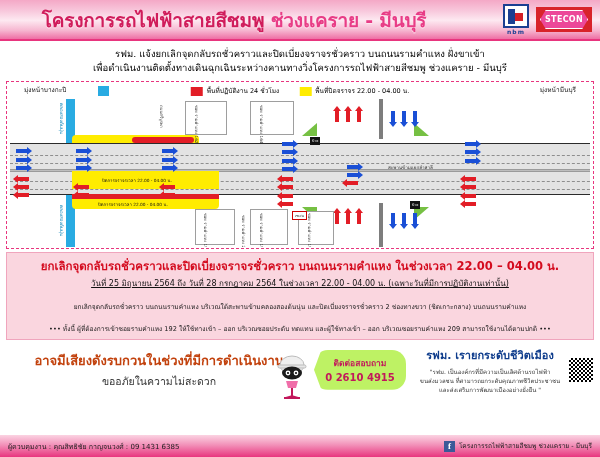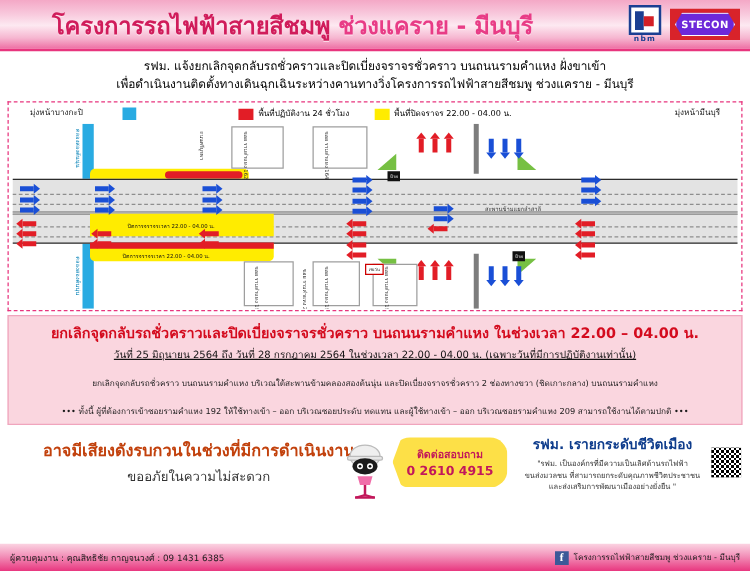--- a/index.html
+++ b/index.html
@@ -27,21 +27,21 @@
   .hdr-logo-right{ width:132px; display:flex; align-items:center; gap:7px; padding-right:8px; justify-content:flex-end;}
   .nbm-logo{ width:26px; }
   .nbm-sq{ width:26px;height:24px;border:2px solid #1b3f92;background:#fff;position:relative;}
   .nbm-sq:before{content:"";position:absolute;left:3px;top:3px;width:7px;height:15px;background:#1b3f92;}
   .nbm-sq:after{content:"";position:absolute;right:4px;top:7px;width:8px;height:8px;background:#d42027;}
   .nbm-text{font-size:6px;color:#1b3f92;text-align:center;letter-spacing:1px;font-weight:bold;}
   .stecon-logo{
     width:56px;height:25px;background:#d8232a;display:flex;align-items:center;justify-content:center;
   }
   .stecon-dia{
-    width:48px;height:19px;background:#6d28d9;border:1px solid #fff;
+    width:48px;height:19px;background:#ec4899;border:1px solid #fff;
     transform:skewX(-0deg);
     display:flex;align-items:center;justify-content:center;
     clip-path:polygon(12% 0,88% 0,100% 50%,88% 100%,12% 100%,0 50%);
   }
   .stecon-dia span{color:#fff;font-size:8px;font-weight:bold;letter-spacing:.3px;}
 
   
   .subtitle{
     padding:6px 30px 5px; text-align:center; color:#000000;
   }
@@ -109,21 +109,21 @@
   .n-body{ color:#1b1b1b; font-size:6.6px; line-height:1.55; margin-top:12px; }
   .n-detour{ color:#1b1b1b; font-size:6.6px; margin-top:10px; }
 
   
   .bottom{ display:flex; margin:2px 6px 0; height:56px; align-items:center;}
   .bl{ width:300px; position:relative; }
   .apology1{ color:#c2410c; font-size:13px; font-weight:bold; text-align:center; padding-left:6px;}
   .apology2{ color:#333; font-size:10.5px; text-align:center; padding-left:6px; margin-top:2px;}
   .mascot{ position:absolute; right:-6px; top:2px; width:40px; height:48px;}
   .contact{
-    width:92px; height:40px; background:#fde047; position:relative;
+    width:92px; height:40px; background:#bef264; position:relative;
     border-radius:14px 14px 14px 14px; display:flex; flex-direction:column;
     align-items:center; justify-content:center; margin-left:8px;
     clip-path:polygon(8% 0,100% 0,100% 100%,8% 100%,0 50%);
   }
   .contact div{ color:#c2185b; font-size:8.5px; font-weight:bold;}
   .contact .num{ font-size:10px; margin-top:2px; }
   .slogan{ flex:1; text-align:center; padding-left:10px;}
   .slogan .s1{ color:#0e3c8c; font-size:11px; font-weight:bold;}
   .slogan .s2{ color:#333; font-size:6px; line-height:1.5; margin-top:3px;}
   .qr{ width:26px;height:26px; margin-left:4px;

